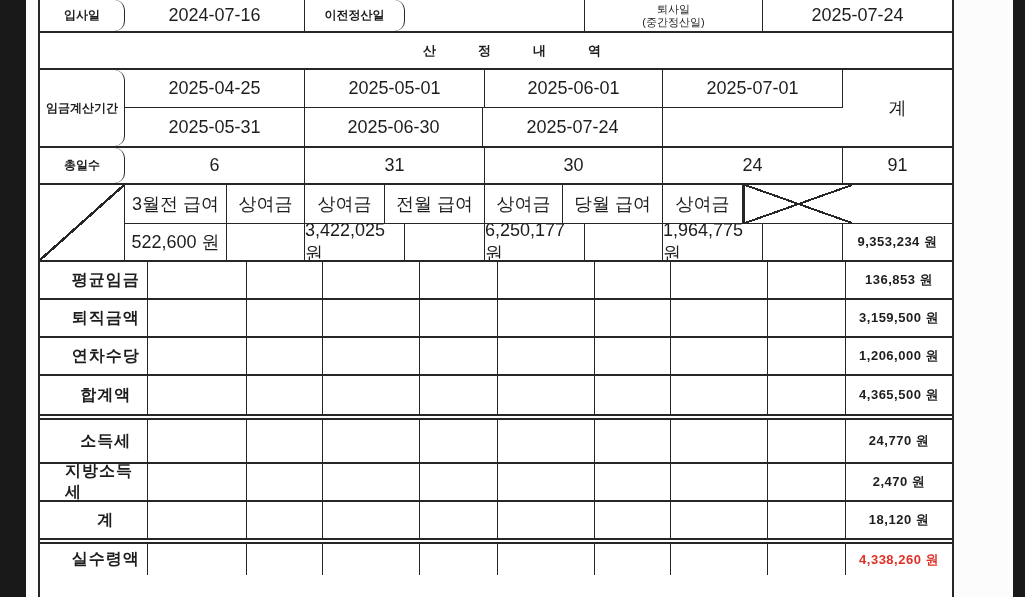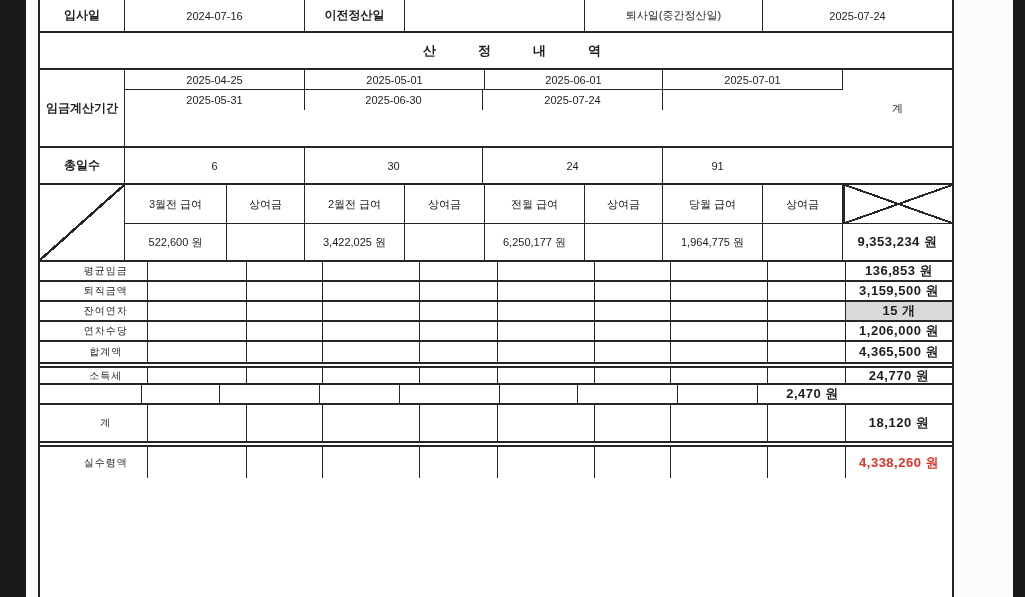--- a/index.html
+++ b/index.html
@@ -22,30 +22,30 @@
   .block{display:flex;border-bottom:2px solid var(--bc);}
   .mid{display:flex;flex-direction:column;}
   .c{display:flex;align-items:center;justify-content:center;
      border-right:1px solid var(--bc);overflow:hidden;}
   .c.last{border-right:none;}
   
   .cw0{width:85px}.cw1{width:102px}.cw2{width:78px}.cw3{width:100px}.cw4{width:80px}
   .cw5{width:100px}.cw6{width:78px}.cw7{width:100px}.cw8{width:80px}.cw9{width:109px}
   .cm180{width:180px}.cm178{width:178px}.cm100{width:100px}.cm189{width:189px}
   
-  .h33{height:33px}.h37{height:37px}.h38{height:20px}.h36{height:36px}
-  .h39{height:39px}.h32{height:17px}.h31{height:31px}.h75{height:75px}.h76{height:76px}
+  .h33{height:33px}.h37{height:37px}.h38{height:38px}.h36{height:36px}
+  .h39{height:39px}.h32{height:44px}.h31{height:31px}.h75{height:75px}.h76{height:76px}
   
-  .lab{font-weight:normal;font-size:10px;letter-spacing:1px;margin-left:25px;}
-  .lab-sm{font-weight:bold;font-size:12px;letter-spacing:0;}
-  .val{font-size:11px;}
+  .lab{font-weight:bold;font-size:16px;letter-spacing:1px;margin-left:25px;}
+  .lab-sm{font-weight:bold;font-size:12px;letter-spacing:0;border-radius:10px;}
+  .val{font-size:18px;}
   .tot{font-size:13px;font-weight:bold;letter-spacing:.5px;}
   .hl{background:var(--hl);}
   .red{color:var(--red);}
-  .twolines{display:flex;flex-direction:row;align-items:center;justify-content:center;
+  .twolines{display:flex;flex-direction:column;align-items:center;justify-content:center;
             font-size:11px;line-height:13px;}
   .title-cell{width:912px;font-size:13px;font-weight:bold;
               letter-spacing:42px;text-indent:42px;padding-left:32px;}
   .diag{background:linear-gradient(to bottom right,
         transparent calc(50% - 1.2px), var(--bc) calc(50% - 1.2px),
         var(--bc) calc(50% + 1.2px), transparent calc(50% + 1.2px));}
   .xcell{background:
       linear-gradient(to bottom right,
         transparent calc(50% - 1px), var(--bc) calc(50% - 1px),
         var(--bc) calc(50% + 1px), transparent calc(50% + 1px)),
@@ -95,32 +95,32 @@
           <div class="c cm178 val">2025-06-30</div>
           <div class="c cm180 val">2025-07-24</div>
         </div>
       </div>
       <div class="c cw9 val last" style="height:76px">계</div>
     </div>
 
     <div class="row h37">
       <div class="c cw0 lab-sm">총일수</div>
       <div class="c cm180 val">6</div>
+      <div class="c cm180 val">31</div>
       <div class="c cm178 val">30</div>
       <div class="c cm180 val">24</div>
       <div class="c cw9 val last">91</div>
     </div>
 
     <div class="block">
       <div class="c cw0 h75 diag"></div>
       <div class="mid">
         <div class="subrow thinline h39">
           <div class="c cw1 val">3월전 급여</div>
           <div class="c cw2 val">상여금</div>
-          <div class="c cw3 val">2월전 급여</div>
           <div class="c cw4 val">상여금</div>
           <div class="c cw5 val">전월 급여</div>
           <div class="c cw6 val">상여금</div>
           <div class="c cw7 val">당월 급여</div>
           <div class="c cw8 val">상여금</div>
           <div class="c cw9 last xcell"></div>
         </div>
         <div class="subrow h36">
           <div class="c cw1 val">522,600 원</div>
           <div class="c cw2 val"></div>
@@ -154,32 +154,20 @@
         <div class="c cw2"></div>
       <div class="c cw3"></div>
         <div class="c cw4"></div>
       <div class="c cw5"></div>
         <div class="c cw6"></div>
       <div class="c cw7"></div>
         <div class="c cw8"></div>
       <div class="c cw9 tot last">3,159,500 원</div>
     </div>
 
-    <div class="row h38">
-      <div class="c cw0 lab">잔여연차</div>
-      <div class="c cw1"></div>
-        <div class="c cw2"></div>
-      <div class="c cw3"></div>
-        <div class="c cw4"></div>
-      <div class="c cw5"></div>
-        <div class="c cw6"></div>
-      <div class="c cw7"></div>
-        <div class="c cw8"></div>
-      <div class="c cw9 tot last hl">15 개</div>
-    </div>
 
     <div class="row h38">
       <div class="c cw0 lab">연차수당</div>
       <div class="c cw1"></div>
         <div class="c cw2"></div>
       <div class="c cw3"></div>
         <div class="c cw4"></div>
       <div class="c cw5"></div>
         <div class="c cw6"></div>
       <div class="c cw7"></div>
@@ -209,20 +197,21 @@
       <div class="c cw3"></div>
         <div class="c cw4"></div>
       <div class="c cw5"></div>
         <div class="c cw6"></div>
       <div class="c cw7"></div>
         <div class="c cw8"></div>
       <div class="c cw9 tot last">24,770 원</div>
     </div>
 
     <div class="row h38">
+      <div class="c cw0 lab">지방소득세</div>
       <div class="c cw1"></div>
         <div class="c cw2"></div>
       <div class="c cw3"></div>
         <div class="c cw4"></div>
       <div class="c cw5"></div>
         <div class="c cw6"></div>
       <div class="c cw7"></div>
         <div class="c cw8"></div>
       <div class="c cw9 tot last">2,470 원</div>
     </div>

